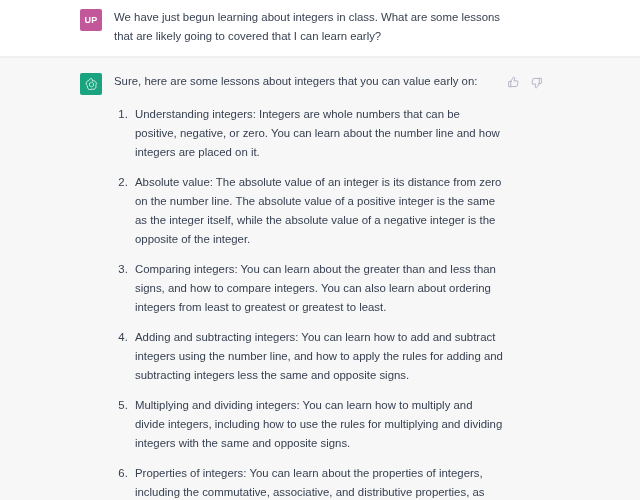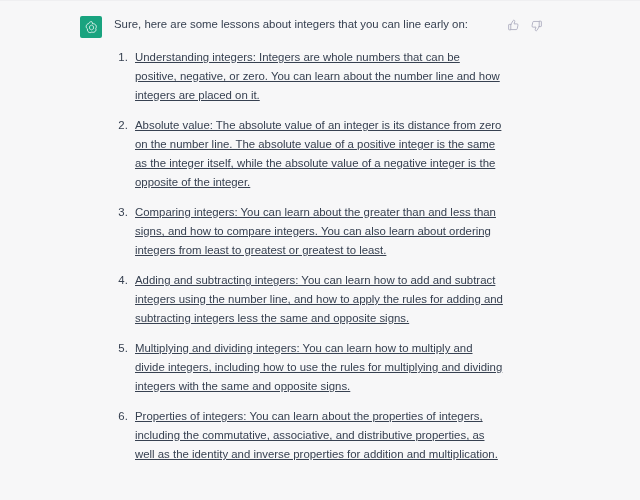--- a/index.html
+++ b/index.html
@@ -106,21 +106,20 @@
 
   ol.lesson-list {
     margin: 14px 0 0 0;
     padding: 0 0 0 17px;
     list-style-position: outside;
   }
   ol.lesson-list li {
     margin: 0 0 11px 0;
     padding-left: 4px;
     color: #374151;
-    text-decoration: underline;
   }
   ol.lesson-list li:last-child {
     margin-bottom: 0;
   }
 
   
   .feedback {
     position: absolute;
     right: 96px;
     top: 3px;
@@ -149,35 +148,43 @@
     stroke-width: 1.6;
     stroke-linecap: round;
     stroke-linejoin: round;
   }
 </style>
 </head>
 <body>
 
 <div class="conversation">
 
+  <div class="msg msg-user">
+    <div class="msg-inner">
+      <div class="avatar avatar-user">UP</div>
+      <div class="body">
+        <p class="para">We have just begun learning about integers in class. What are some lessons that are likely going to covered that I can learn early?</p>
+      </div>
+    </div>
+  </div>
 
   <div class="msg msg-assistant">
     <div class="msg-inner">
 
       <div class="avatar avatar-assistant">
         <span>
           <svg viewBox="0 0 24 24" aria-hidden="true">
             <path d="M12 2.6c-2.1 0-3.9 1.3-4.6 3.2-1.9.3-3.4 1.8-3.8 3.7-.4 1.9.4 3.8 2 4.9-.5 1.9.2 3.9 1.8 5 1.6 1.1 3.7 1 5.2-.2 1.7.9 3.8.6 5.2-.7 1.4-1.3 1.8-3.4 1-5.1 1.2-1.6 1.2-3.8 0-5.4-1.2-1.6-3.2-2.3-5.1-1.8C13.1 2.9 12.6 2.6 12 2.6z" fill="none" stroke="#ffffff" stroke-width="1.3" stroke-linejoin="round"></path>
             <path d="M12 8.2l3.2 1.9v3.8L12 15.8l-3.2-1.9V10.1L12 8.2z" fill="none" stroke="#ffffff" stroke-width="1.1" stroke-linejoin="round"></path>
           </svg>
         </span>
       </div>
 
       <div class="body">
-        <p class="para">Sure, here are some lessons about integers that you can line early on:</p>
+        <p class="para">Sure, here are some lessons about integers that you can value early on:</p>
 
         <ol class="lesson-list">
           <li>Understanding integers: Integers are whole numbers that can be positive, negative, or zero. You can learn about the number line and how integers are placed on it.</li>
           <li>Absolute value: The absolute value of an integer is its distance from zero on the number line. The absolute value of a positive integer is the same as the integer itself, while the absolute value of a negative integer is the opposite of the integer.</li>
           <li>Comparing integers: You can learn about the greater than and less than signs, and how to compare integers. You can also learn about ordering integers from least to greatest or greatest to least.</li>
           <li>Adding and subtracting integers: You can learn how to add and subtract integers using the number line, and how to apply the rules for adding and subtracting integers less the same and opposite signs.</li>
           <li>Multiplying and dividing integers: You can learn how to multiply and divide integers, including how to use the rules for multiplying and dividing integers with the same and opposite signs.</li>
           <li>Properties of integers: You can learn about the properties of integers, including the commutative, associative, and distributive properties, as well as the identity and inverse properties for addition and multiplication.</li>
 
         </ol>

